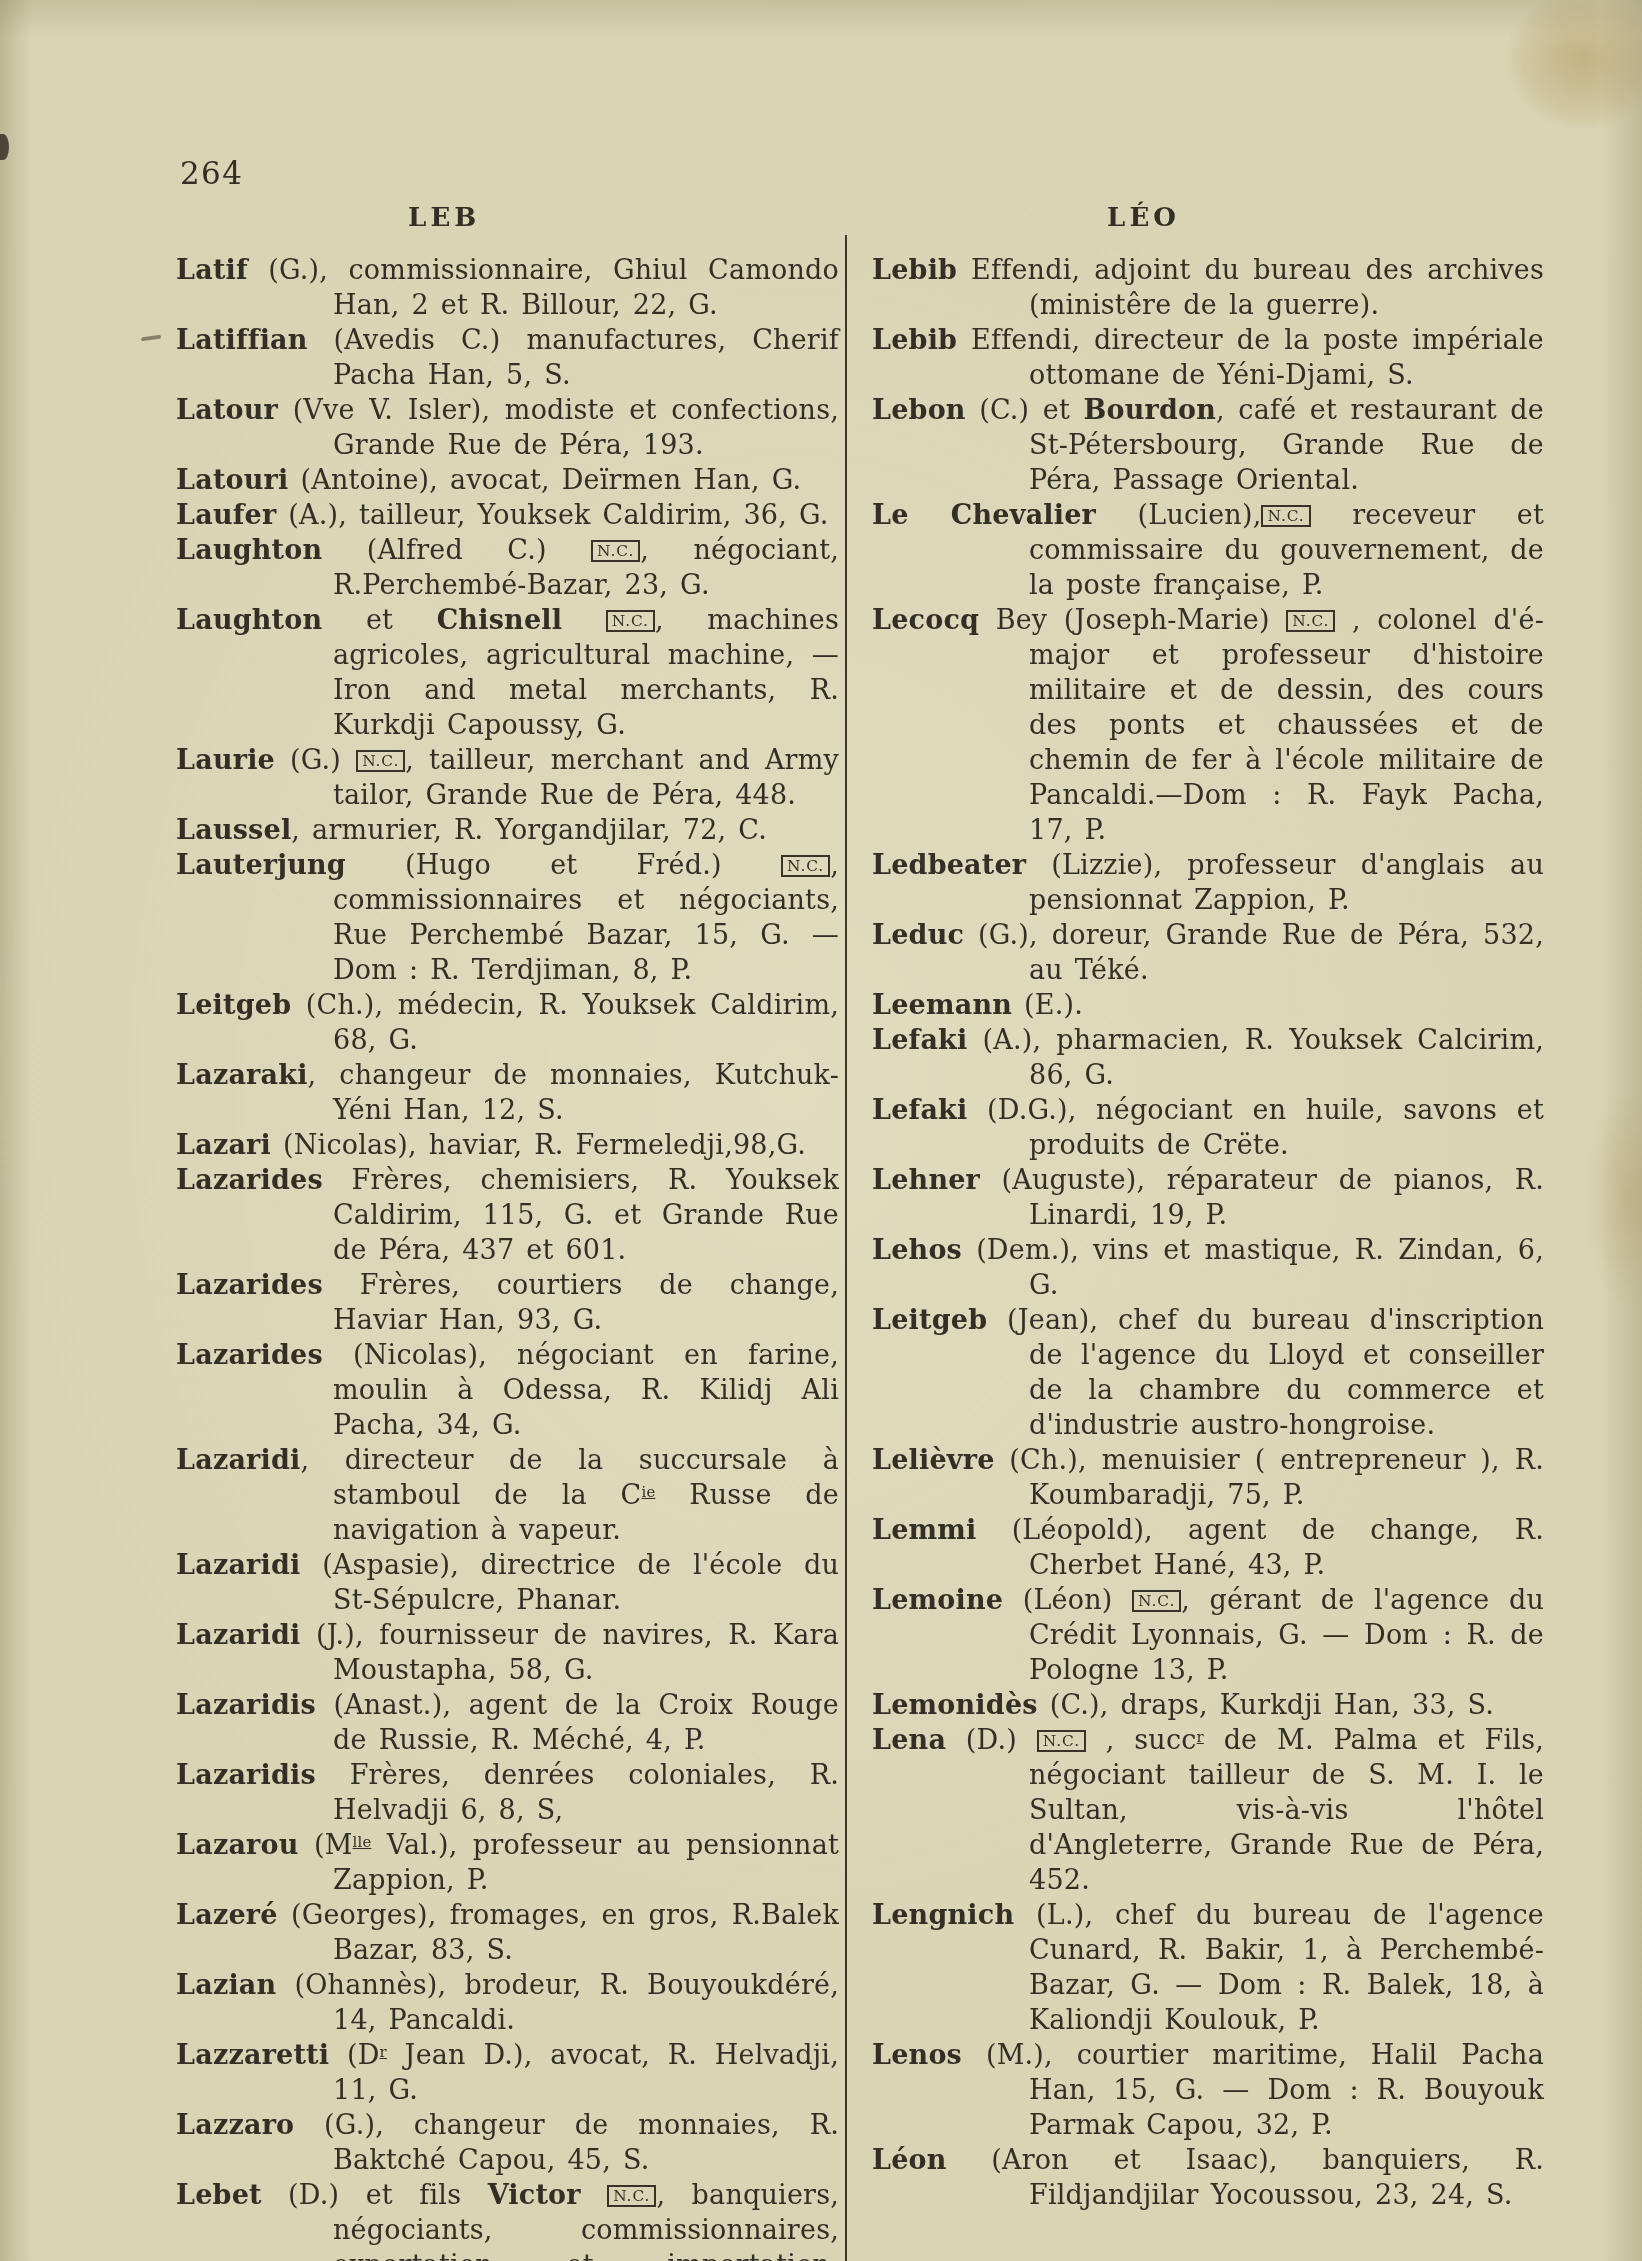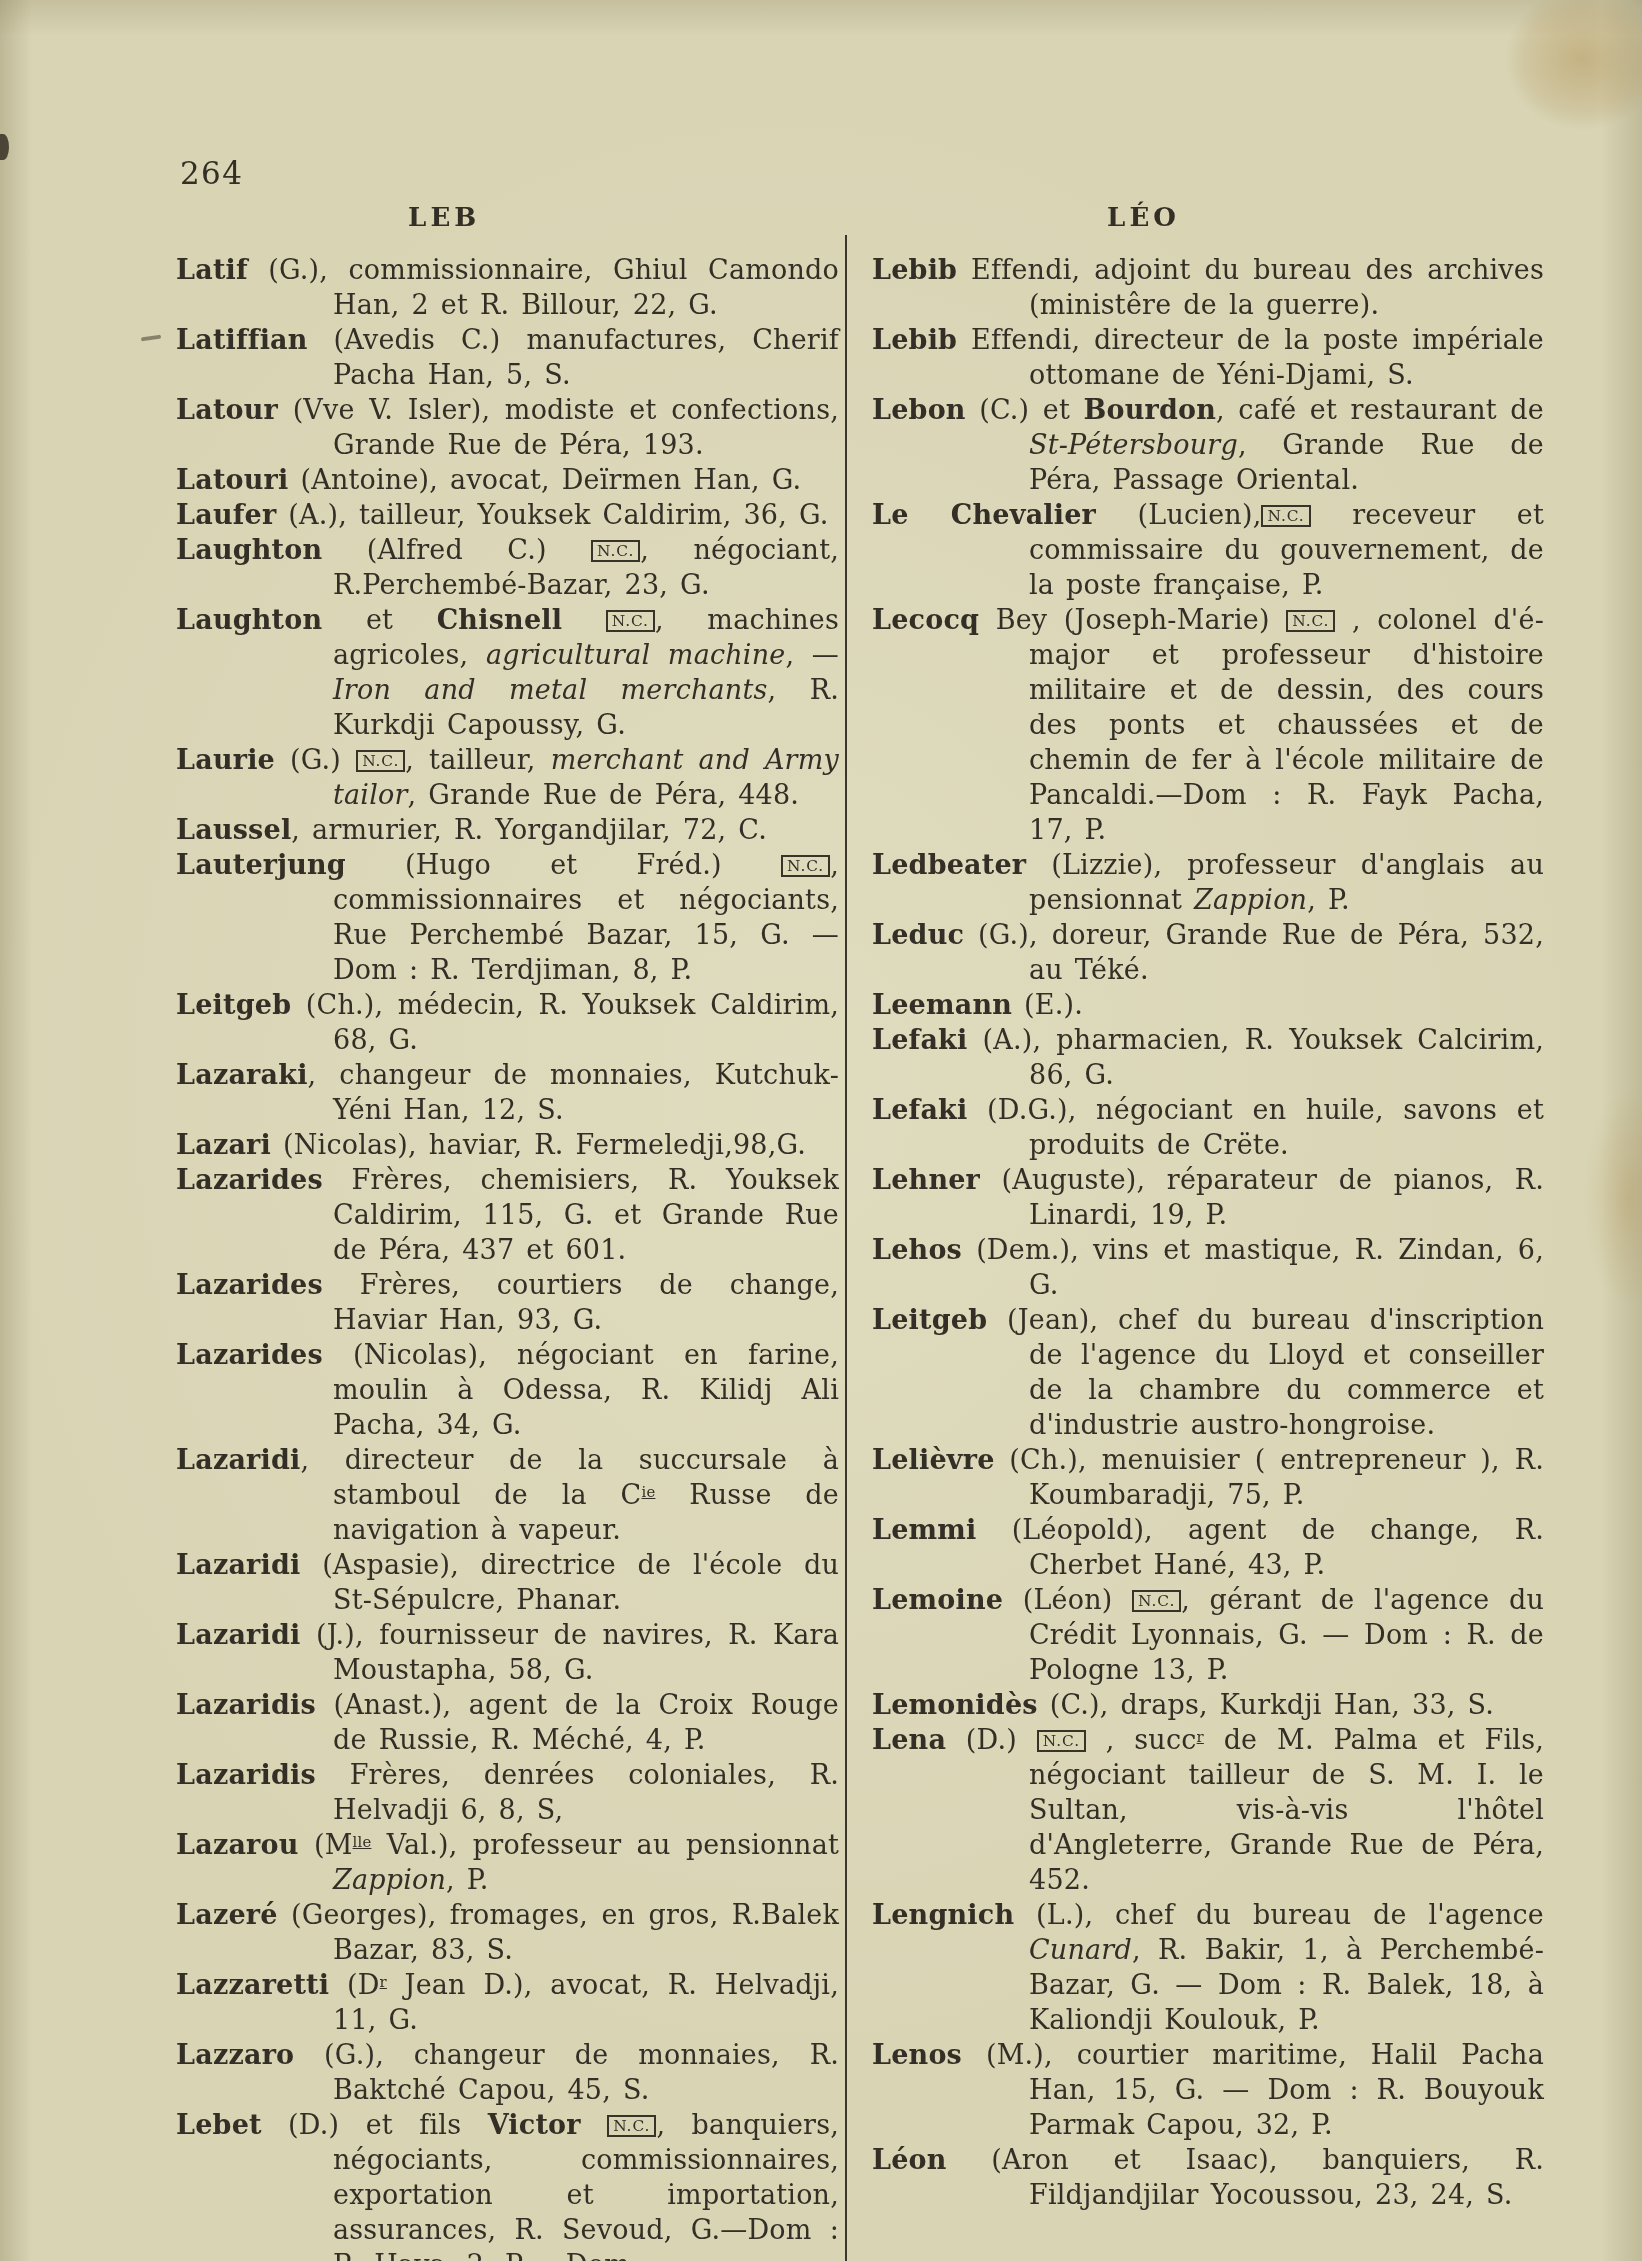--- a/index.html
+++ b/index.html
@@ -39,21 +39,21 @@
 
   .col{position:absolute;top:252px;}
   .col.left{left:176px;width:663px;}
   .col.right{left:872px;width:672px;}
   p.entry{
     margin:0;padding-left:157px;text-indent:-157px;
     font-size:27px;line-height:35px;
     text-align:justify;word-spacing:3.2px;letter-spacing:0.2px;
   }
   p.entry .b{font-weight:bold;}
-  p.entry .i{font-style:italic;}
+  p.entry .i{}
   p.entry sup{font-size:.55em;line-height:0;vertical-align:.5em;text-decoration:underline;text-underline-offset:1.4px;}
   .nc{
     display:inline-block;font-size:15.4px;line-height:1.0;
     border:2.7px double #373328;padding:1.4px 4.1px 0.5px;
     letter-spacing:0.9px;vertical-align:3.2px;font-weight:normal;font-style:normal;
     text-indent:0;word-spacing:0;
   }
 </style>
 </head>
 <body>
@@ -88,20 +88,21 @@
       <p class="entry"><span class="b">Lazarides</span><span> Frères, chemisiers, R. Youksek Caldirim, 115, G. et Grande Rue de Péra, 437 et 601.</span></p>
       <p class="entry"><span class="b">Lazarides</span><span> Frères, courtiers de change, Haviar Han, 93, G.</span></p>
       <p class="entry"><span class="b">Lazarides</span><span> (Nicolas), négociant en farine, moulin à Odessa, R. Kilidj Ali Pacha, 34, G.</span></p>
       <p class="entry"><span class="b">Lazaridi</span><span>, directeur de la succursale à stamboul de la C</span><sup>ie</sup><span> Russe de navigation à vapeur.</span></p>
       <p class="entry"><span class="b">Lazaridi</span><span> (Aspasie), directrice de l'école du St-Sépulcre, Phanar.</span></p>
       <p class="entry"><span class="b">Lazaridi</span><span> (J.), fournisseur de navires, R. Kara Moustapha, 58, G.</span></p>
       <p class="entry"><span class="b">Lazaridis</span><span> (Anast.), agent de la Croix Rouge de Russie, R. Méché, 4, P.</span></p>
       <p class="entry"><span class="b">Lazaridis</span><span> Frères, denrées coloniales, R. Helvadji 6, 8, S,</span></p>
       <p class="entry"><span class="b">Lazarou</span><span> (M</span><sup>lle</sup><span> Val.), professeur au pensionnat </span><span class="i">Zappion</span><span>, P.</span></p>
       <p class="entry"><span class="b">Lazeré</span><span> (Georges), fromages, en gros, R.Balek Bazar, 83, S.</span></p>
+      <p class="entry"><span class="b">Lazian</span><span> (Ohannès), brodeur, R. Bouyoukdéré, 14, Pancaldi.</span></p>
       <p class="entry"><span class="b">Lazzaretti</span><span> (D</span><sup>r</sup><span> Jean D.), avocat, R. Helvadji, 11, G.</span></p>
       <p class="entry"><span class="b">Lazzaro</span><span> (G.), changeur de monnaies, R. Baktché Capou, 45, S.</span></p>
       <p class="entry"><span class="b">Lebet</span><span> (D.) et fils </span><span class="b">Victor</span><span> </span><span class="nc">N.C.</span><span>, banquiers, négociants, commissionnaires, exportation et importation, assurances, R. Sevoud, G.—Dom : R. Hava, 2, P. —Dom : </span></p>
     </div>
   <div class="col right" id="col-right">
       <p class="entry"><span class="b">Lebib</span><span> Effendi, adjoint du bureau des archives (ministêre de la guerre).</span></p>
       <p class="entry"><span class="b">Lebib</span><span> Effendi, directeur de la poste impériale ottomane de Yéni-Djami, S.</span></p>
       <p class="entry"><span class="b">Lebon</span><span> (C.) et </span><span class="b">Bourdon</span><span>, café et restaurant de </span><span class="i">St-Pétersbourg</span><span>, Grande Rue de Péra, Passage Oriental.</span></p>
       <p class="entry"><span class="b">Le Chevalier</span><span> (Lucien),</span><span class="nc">N.C.</span><span> receveur et commissaire du gouvernement, de la poste française, P.</span></p>
       <p class="entry"><span class="b">Lecocq</span><span> Bey (Joseph-Marie) </span><span class="nc">N.C.</span><span> , colonel d'é-major et professeur d'histoire militaire et de dessin, des cours des ponts et chaussées et de chemin de fer à l'école militaire de Pancaldi.—Dom : R. Fayk Pacha, 17, P.</span></p>

